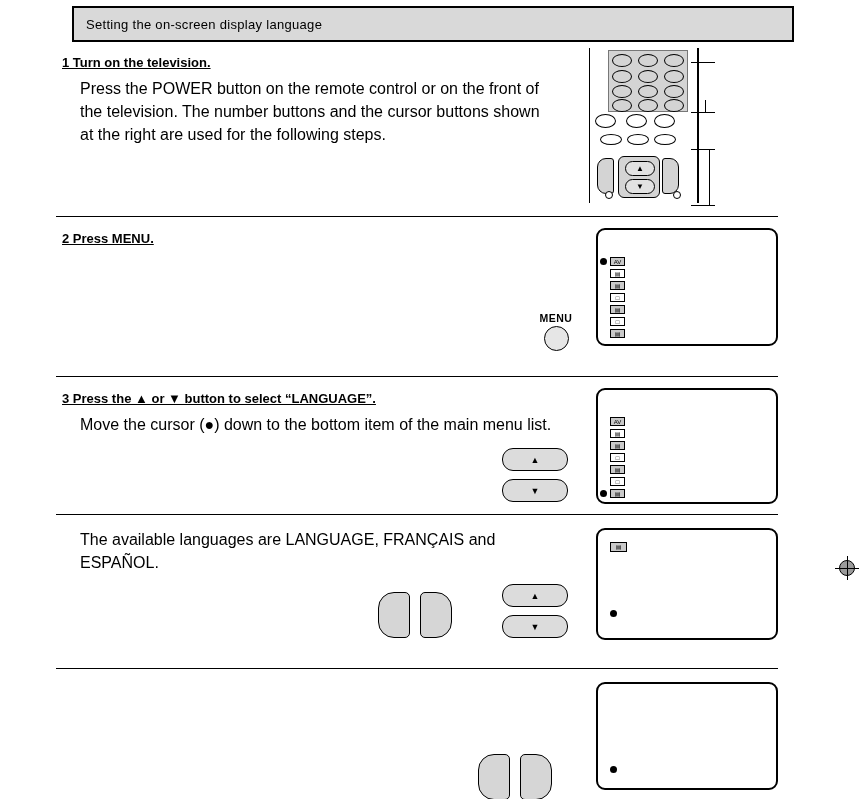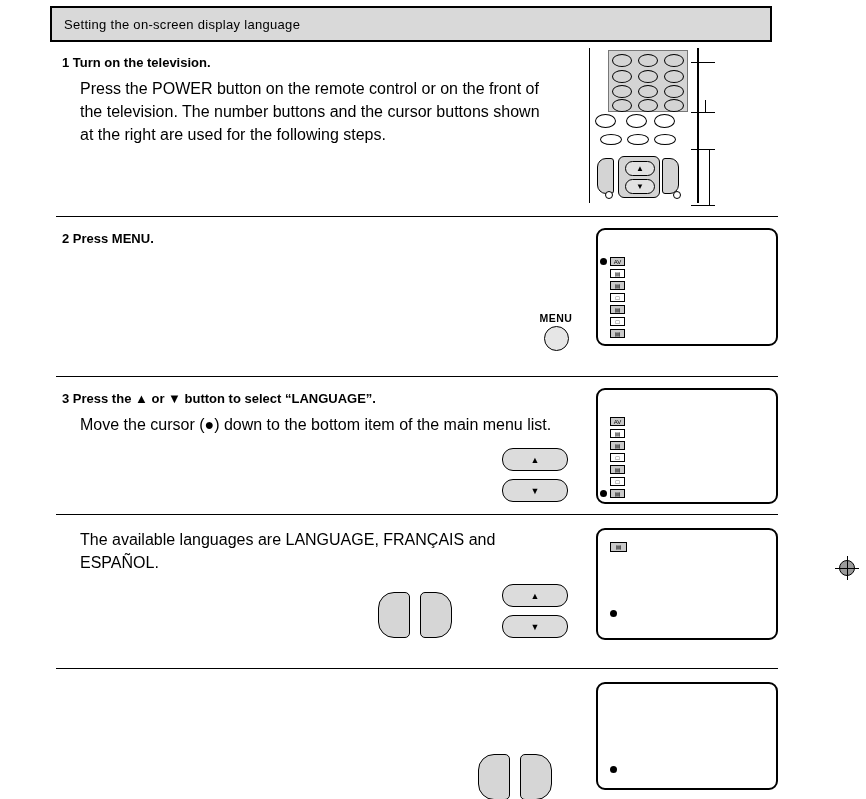--- a/index.html
+++ b/index.html
@@ -12,21 +12,21 @@
     width: 866px;
     height: 799px;
     position: relative;
     font-family: "Liberation Sans", sans-serif;
     overflow: hidden;
   }
 
   
   .title-bar {
     position: absolute;
-    left: 50px;
+    left: 72px;
     top: 6px;
     width: 722px;
     height: 36px;
     background: #d9d9d9;
     border: 2px solid #000000;
   }
   .title-bar-text {
     position: absolute;
     left: 12px;
     top: 9px;
@@ -54,20 +54,21 @@
     left: 62px;
     width: 490px;
     font-size: 12.5px;
     line-height: 1.45;
     color: #000;
   }
   .step-title {
     font-weight: bold;
     font-size: 13px;
     margin-bottom: 4px;
+    text-decoration: underline;
   }
   .step-body { font-size: 16px; margin-left: 18px; }
   .s1 { top: 54px; }
   .s2 { top: 230px; }
   .s3 { top: 390px; }
   .s4 { top: 528px; }
   .s5 { top: 682px; }
 
   
   .remote {

